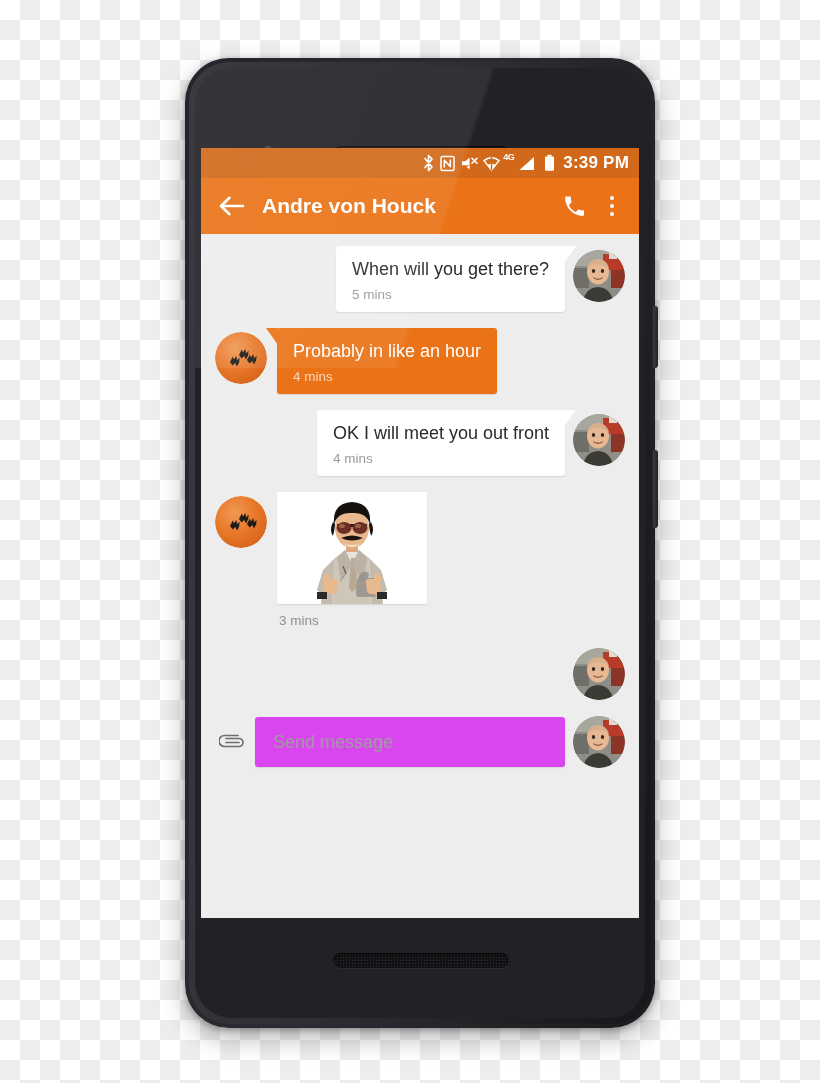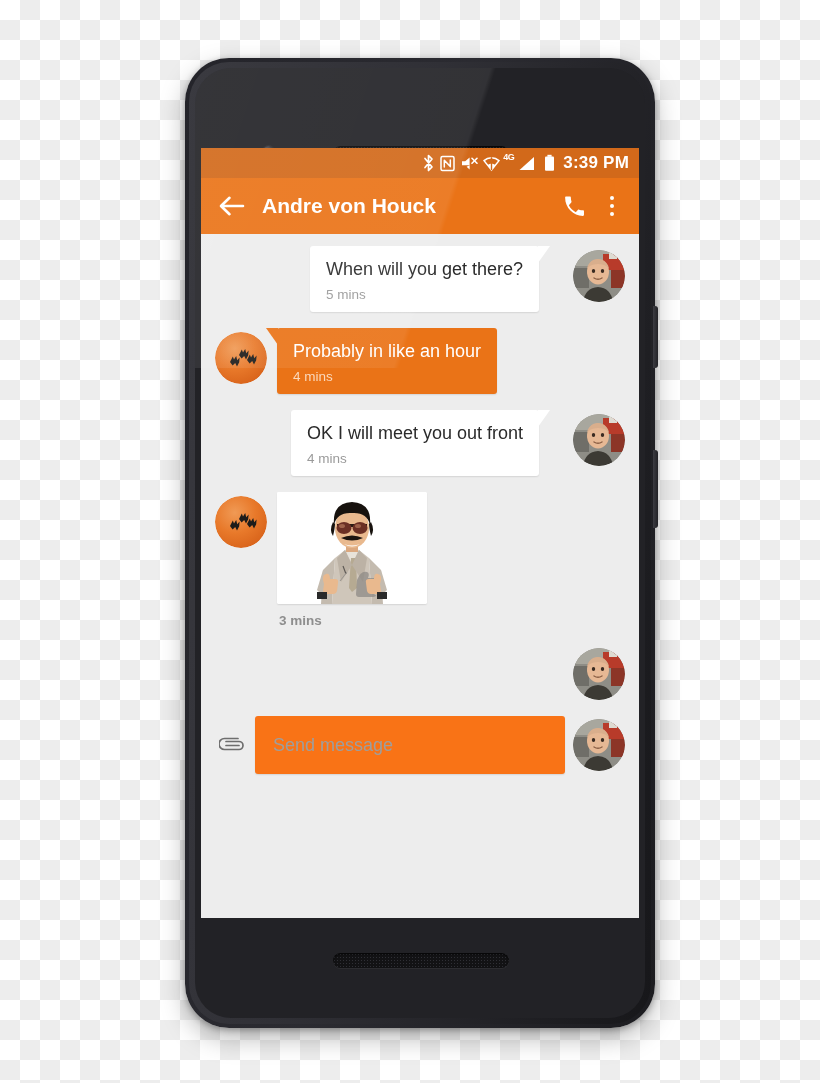--- a/index.html
+++ b/index.html
@@ -167,21 +167,21 @@
     padding: 12px 0 0 0;
     overflow: hidden;
   }
 
   .msg-row {
     display: flex;
     align-items: flex-start;
     padding: 0 14px;
     margin-bottom: 16px;
   }
-  .msg-row.incoming { justify-content: flex-end; gap: 26px; }
+  .msg-row.incoming { justify-content: flex-end; }
   .msg-row.outgoing { justify-content: flex-start; }
 
   
   .avatar {
     width: 52px; height: 52px;
     border-radius: 50%;
     flex-shrink: 0;
     overflow: hidden;
     position: relative;
   }
@@ -226,21 +226,21 @@
   .bubble.orange::after {
     content: "";
     position: absolute;
     left: -11px; top: 0;
     width: 0; height: 0;
     border-right: 12px solid #ea7317;
     border-bottom: 17px solid transparent;
   }
 
   
-  .img-msg { display: flex; flex-direction: column; font-weight: bold; }
+  .img-msg { display: flex; flex-direction: column; }
   .sticker-card {
     width: 150px; height: 112px;
     background: #ffffff;
     border-radius: 2px;
     box-shadow: 0 1px 1.5px rgba(0,0,0,0.10);
     position: relative;
     overflow: hidden;
   }
   .sticker-card::after {
     content: "";
@@ -265,22 +265,22 @@
     margin-top: 4px;
   }
   #attach-button {
     width: 34px; height: 34px;
     display: flex; align-items: center; justify-content: center;
     flex-shrink: 0;
     cursor: pointer;
   }
   #message-input {
     flex: 1;
-    height: 58px;
-    background: #f97316;
+    height: 50px;
+    background: #d946ef;
     border: none;
     border-radius: 3px;
     margin-left: 6px;
     padding: 0 18px;
     font-size: 18px;
     font-family: "Liberation Sans", sans-serif;
     color: #2b2b2b;
     box-shadow: 0 1px 1.5px rgba(0,0,0,0.10);
     outline: none;
   }

